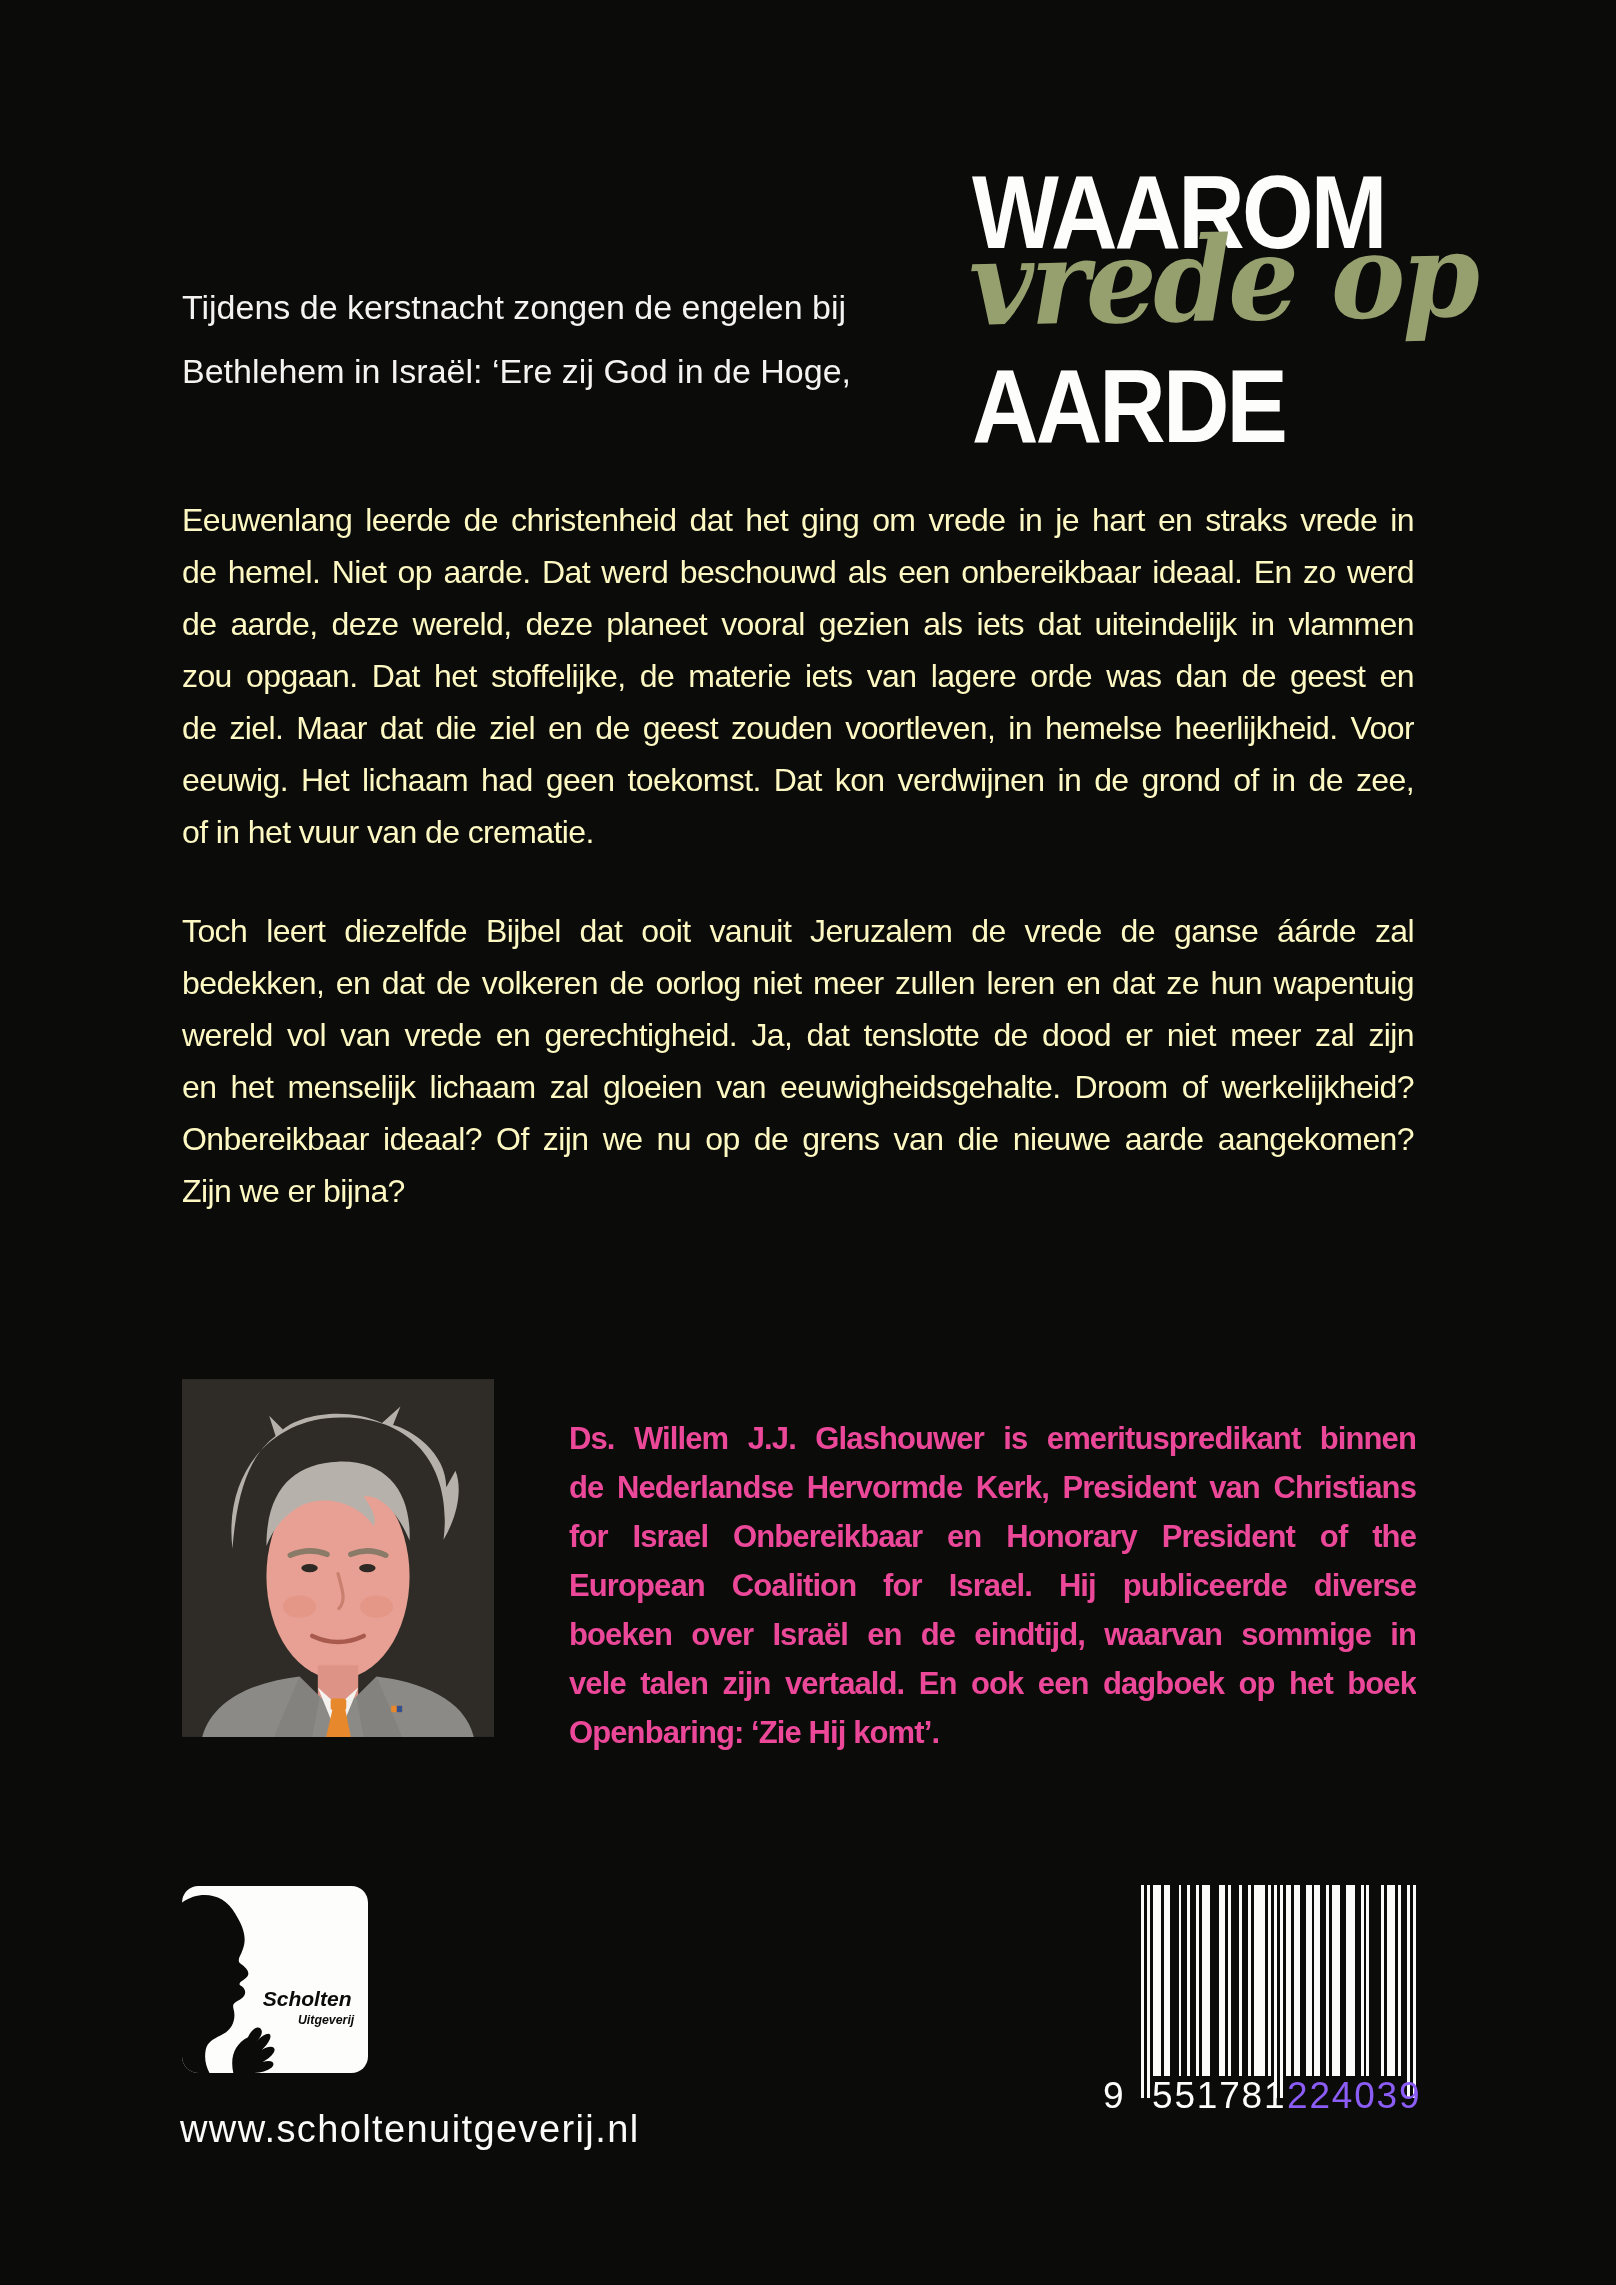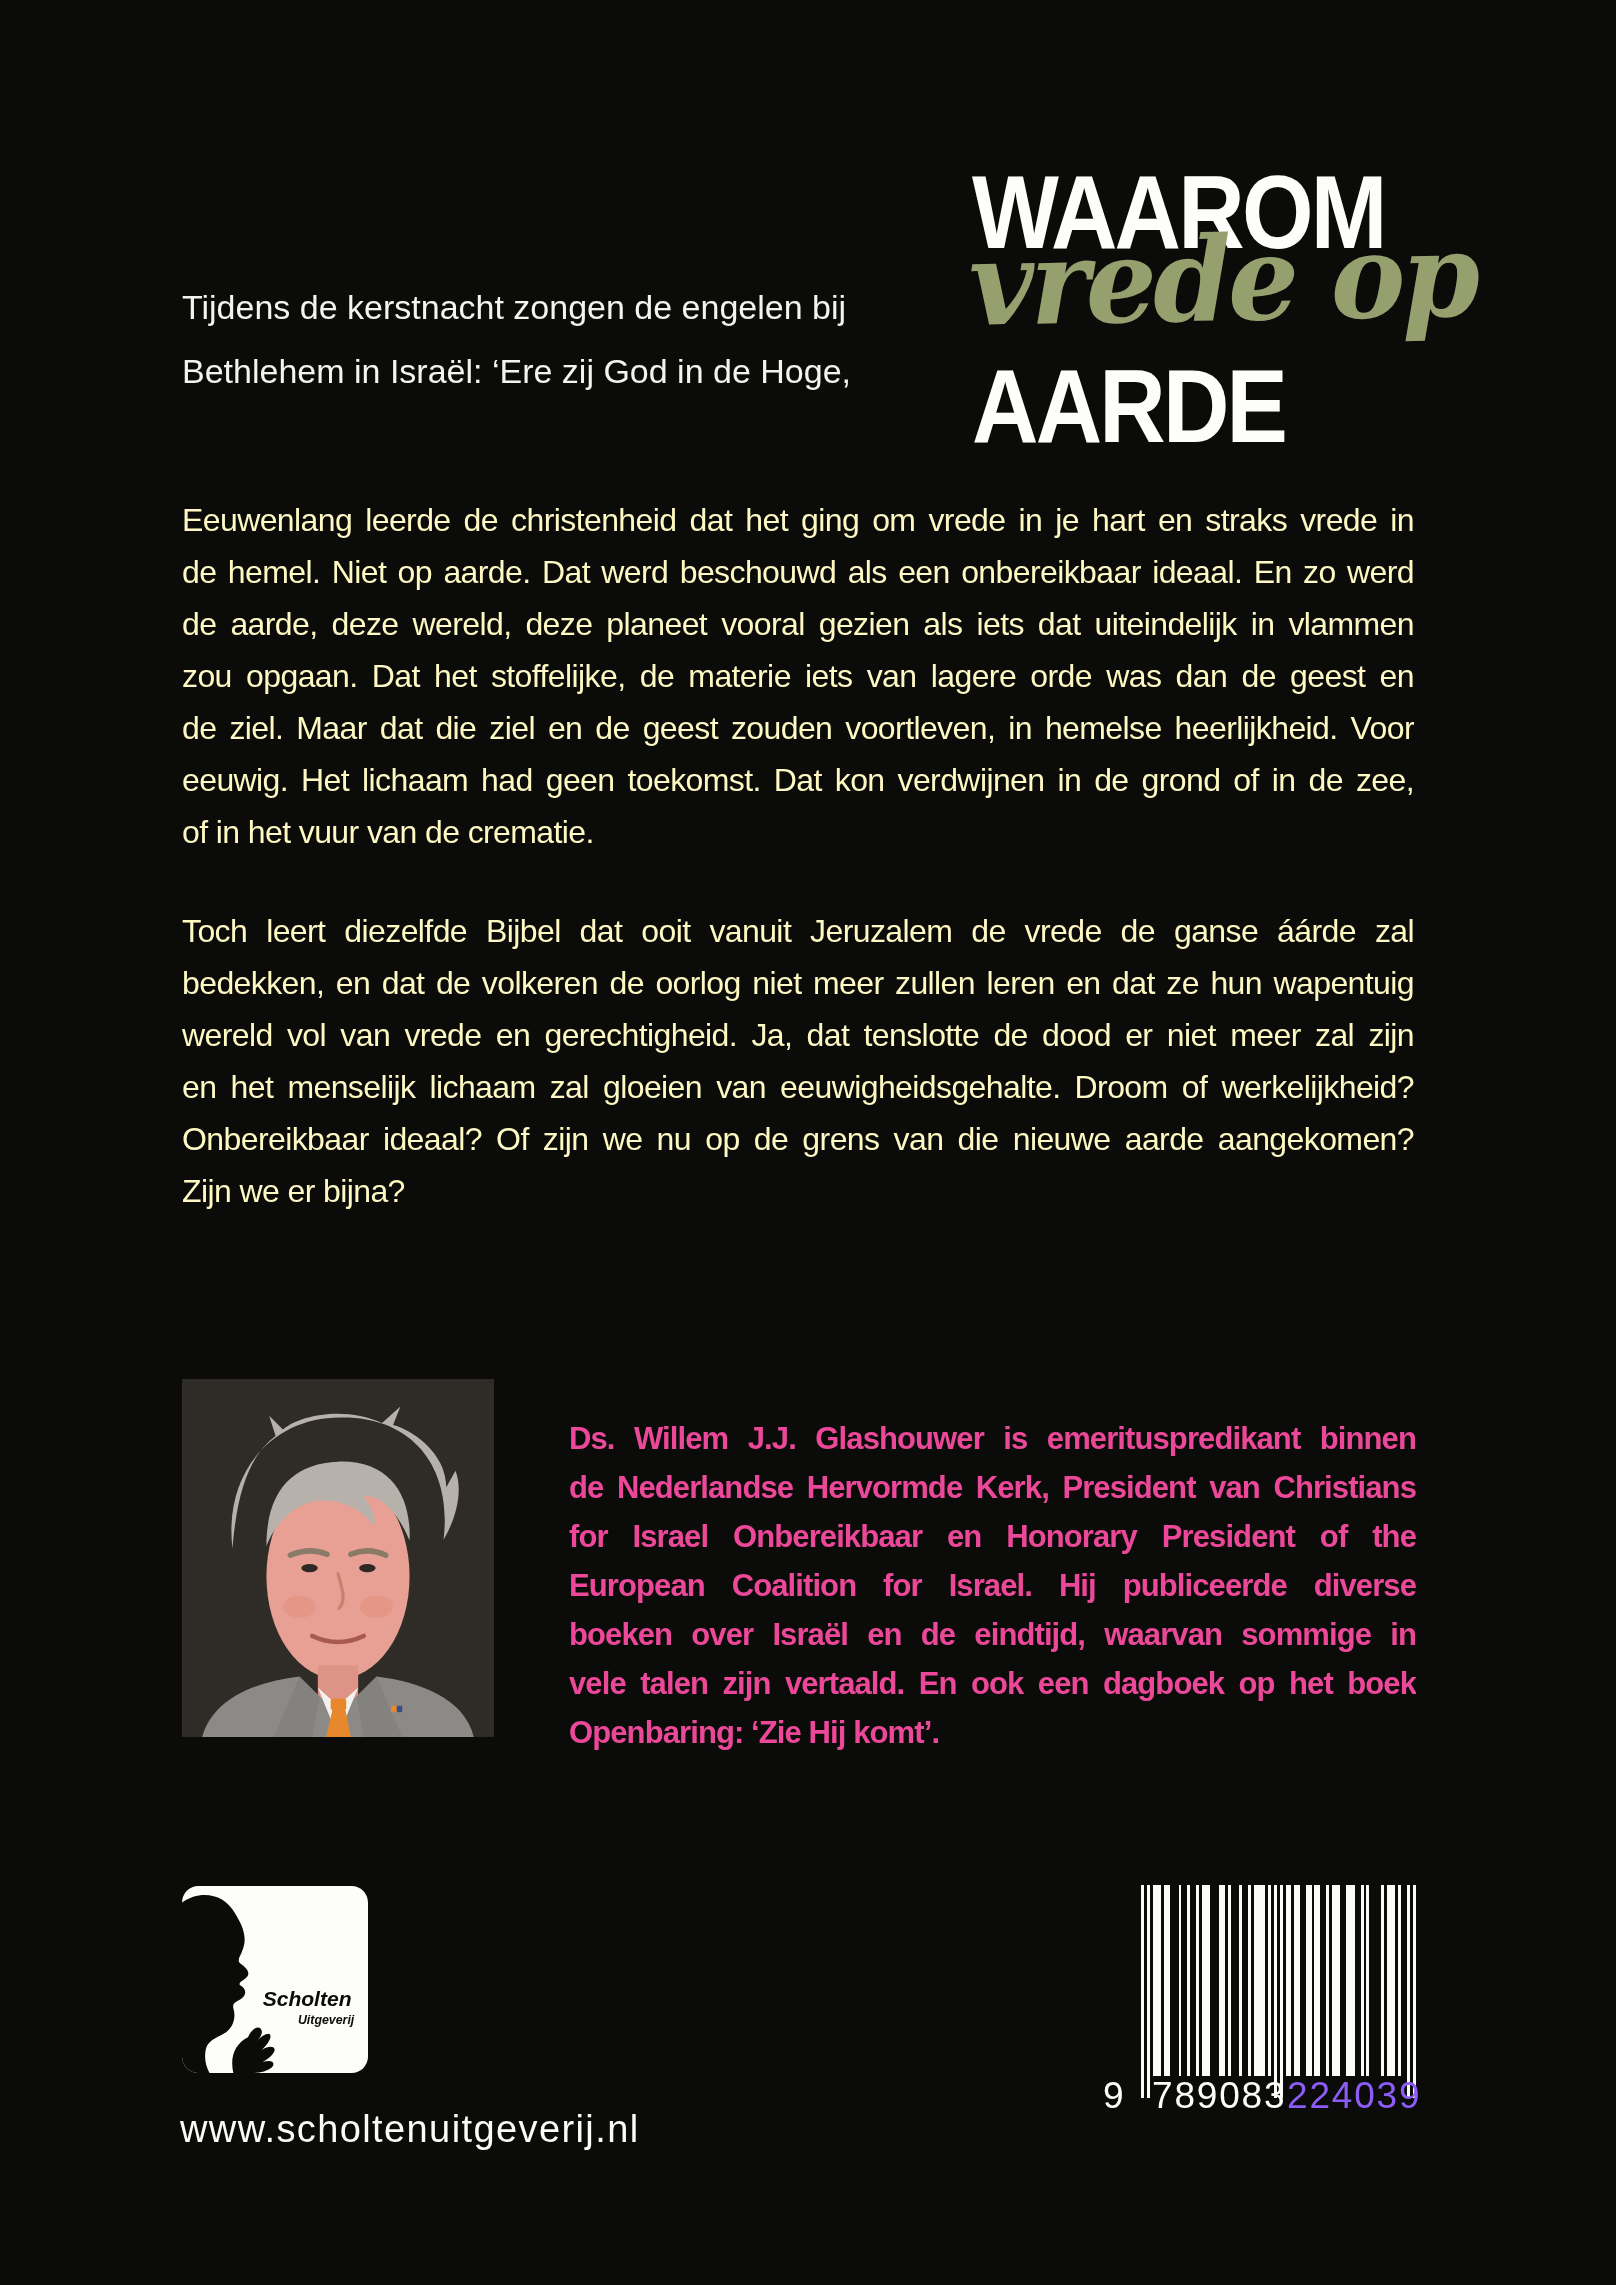--- a/index.html
+++ b/index.html
@@ -242,17 +242,17 @@
         <span class="bc-mod"></span>
         <span class="bc-mod on"></span>
         <span class="bc-mod"></span>
         <span class="bc-mod"></span>
         <span class="bc-mod on guard"></span>
         <span class="bc-mod guard"></span>
         <span class="bc-mod on guard"></span>
       </div>
   </div>
   <div id="bc-first" class="bc-digit">9</div>
-  <div id="bc-g1" class="bc-digit">789083</div>
+  <div id="bc-g1" class="bc-digit">551781</div>
   <div id="bc-g2" class="bc-digit">224039</div>
 
 </div>
 
 
 </body></html>

